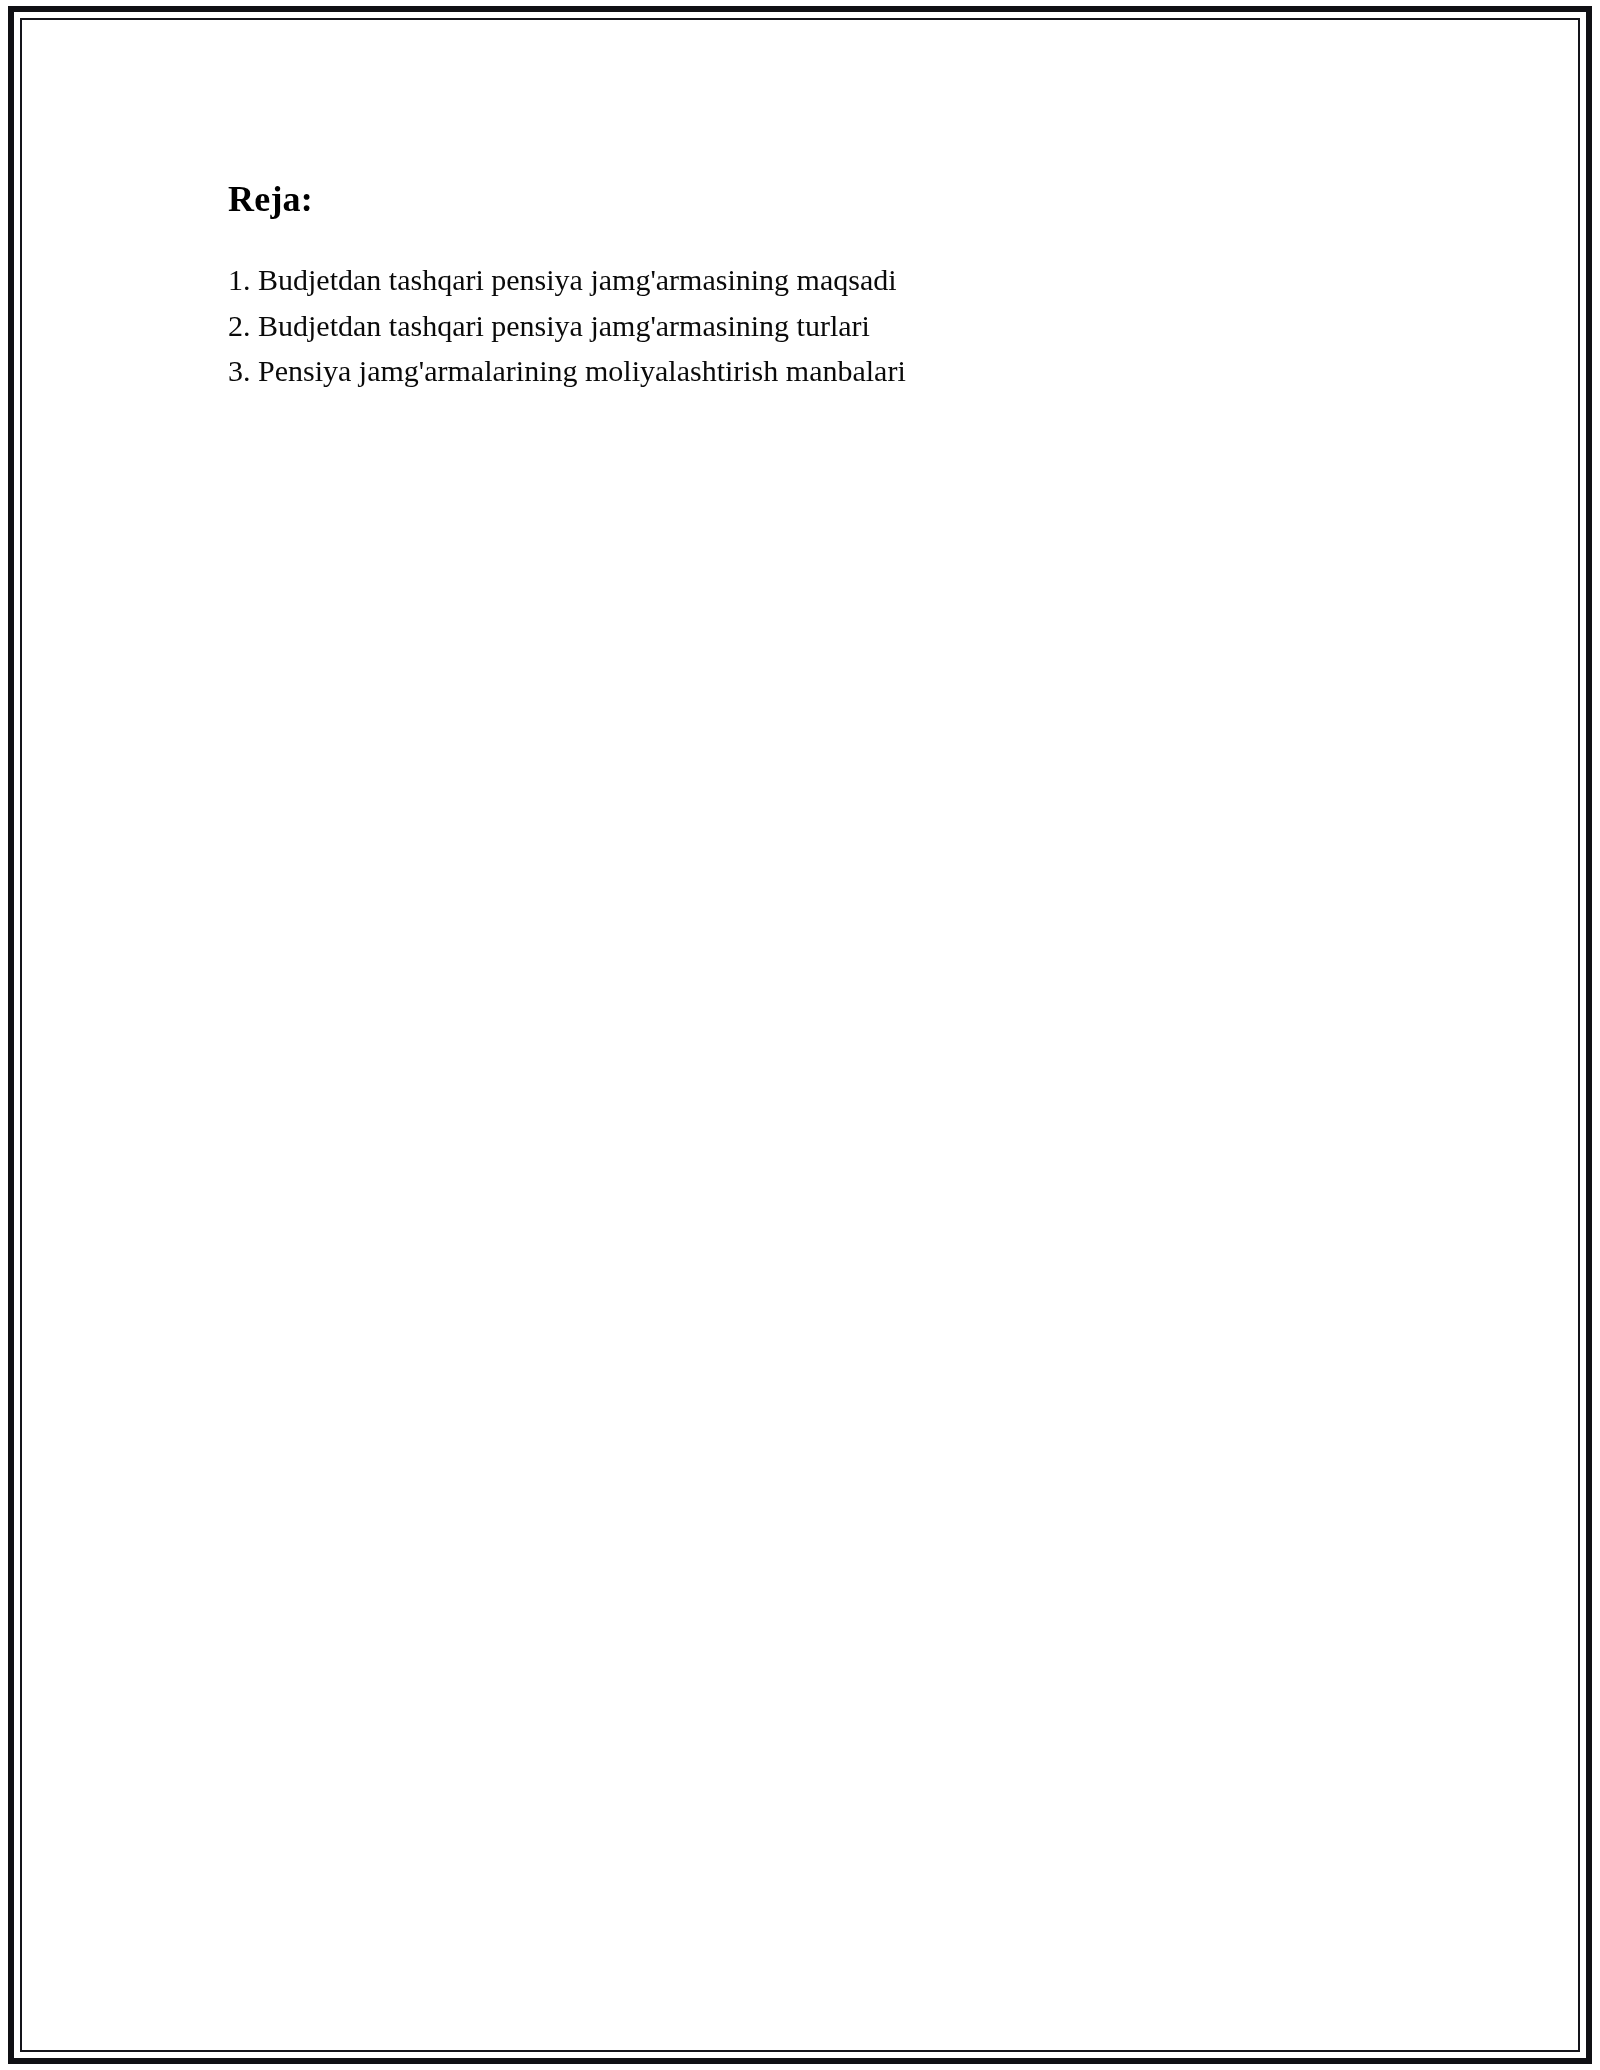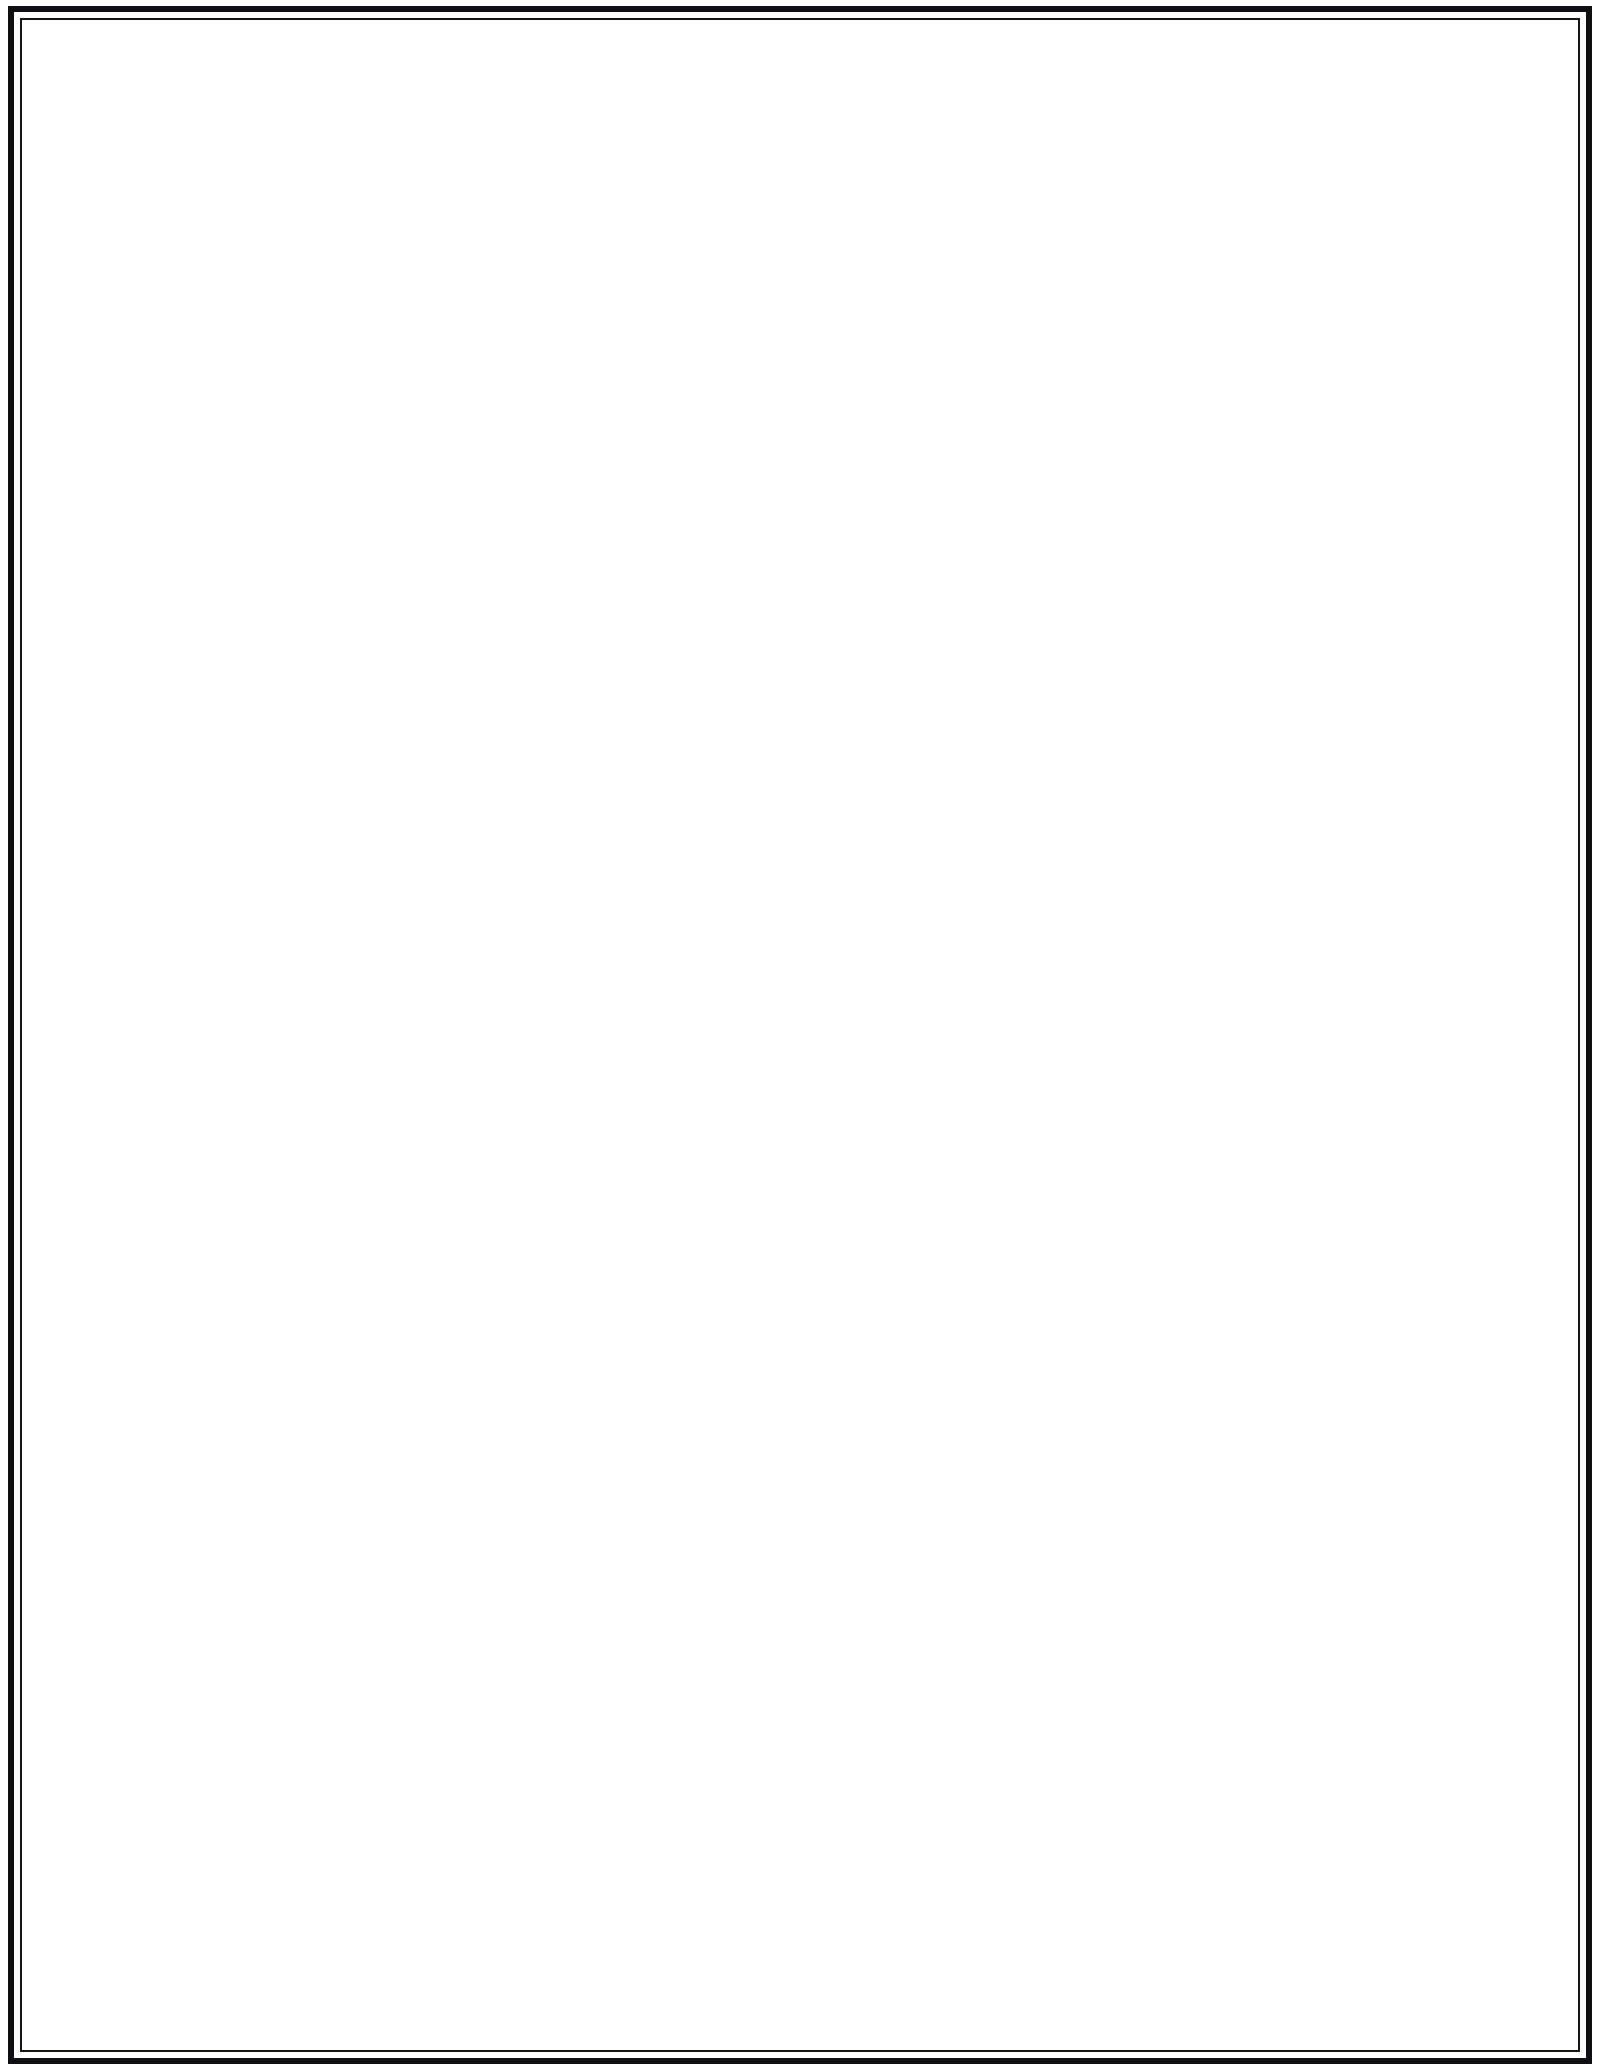--- a/index.html
+++ b/index.html
@@ -64,13 +64,22 @@
     white-space: nowrap;
   }
 </style>
 </head>
 <body>
 
 <div class="page">
   <div class="page-frame-outer"></div>
   <div class="page-frame-inner"></div>
 
+  <div class="content">
+    <h1 class="doc-title">Reja:</h1>
+
+    <ol class="plan-list">
+      <li class="plan-item">1. Budjetdan tashqari pensiya jamg'armasining maqsadi</li>
+      <li class="plan-item">2. Budjetdan tashqari pensiya jamg'armasining turlari</li>
+      <li class="plan-item">3. Pensiya jamg'armalarining moliyalashtirish manbalari</li>
+    </ol>
+  </div>
 </div>
 
 </body></html>

